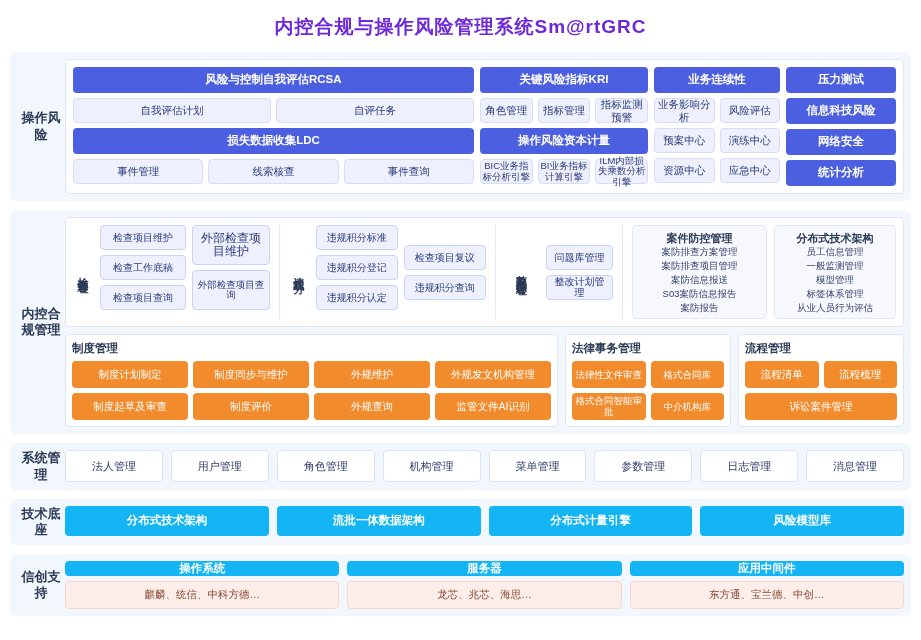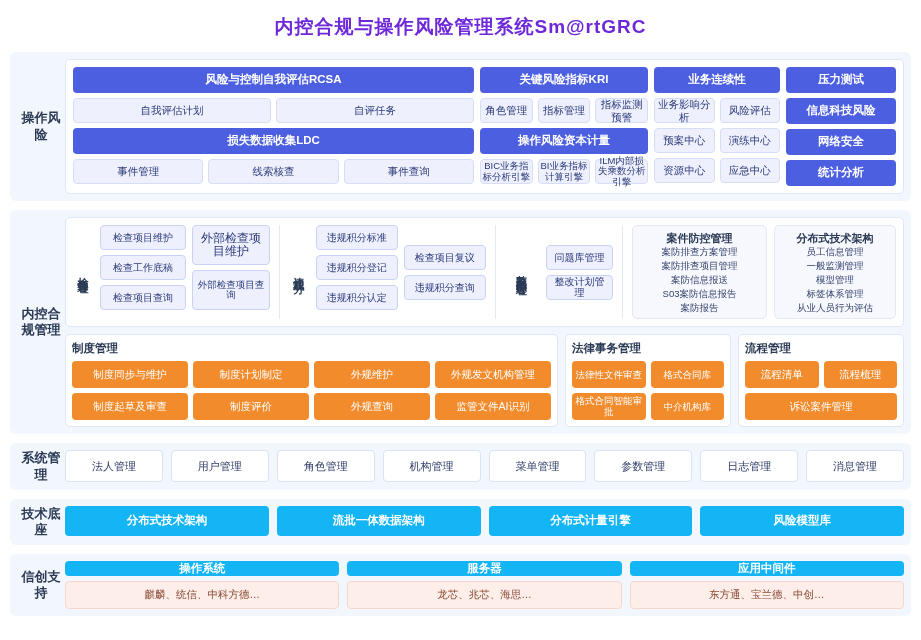--- a/index.html
+++ b/index.html
@@ -285,22 +285,22 @@
           </div>
         </div>
 
       </div>
 
       <div class="ic-bottom">
 
         <div class="box-white" style="flex:1 1 auto;">
           <div class="box-title">制度管理</div>
           <div class="grid4">
+            <div class="orange">制度计划制定</div>
             <div class="orange">制度同步与维护</div>
-            <div class="orange">制度计划制定</div>
             <div class="orange">外规维护</div>
             <div class="orange">外规发文机构管理</div>
             <div class="orange">制度起草及审查</div>
             <div class="orange">制度评价</div>
             <div class="orange">外规查询</div>
             <div class="orange">监管文件AI识别</div>
           </div>
         </div>
 
         <div class="box-white" style="flex:0 0 166px;">

